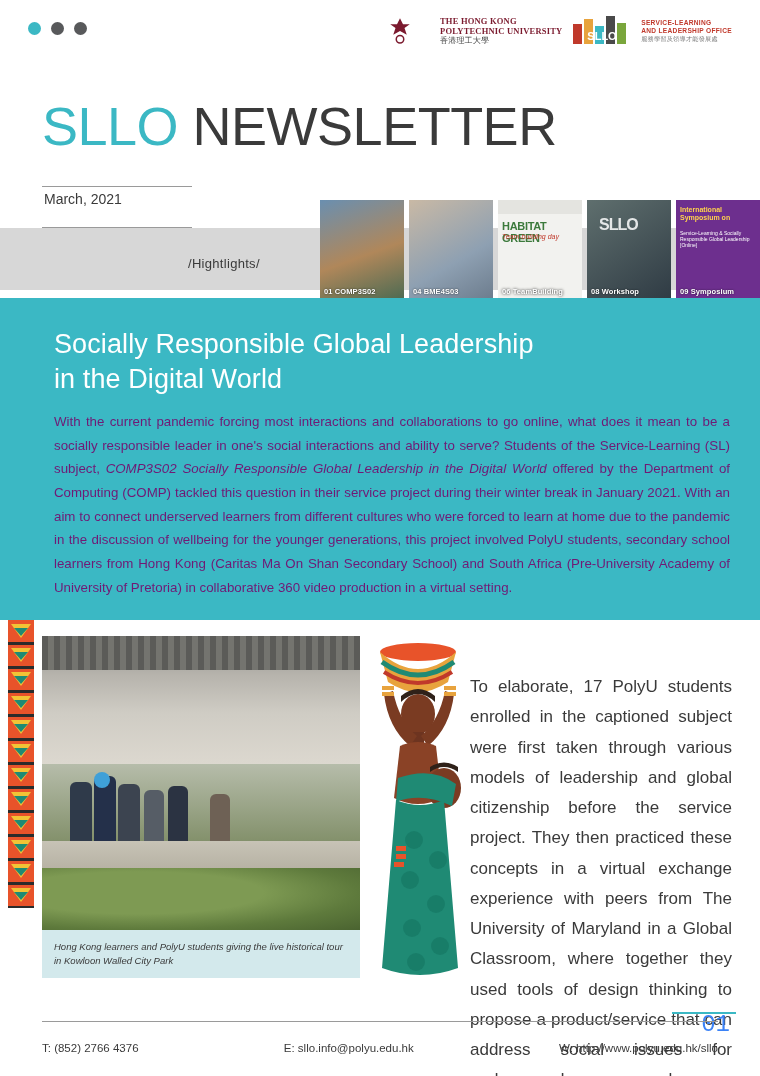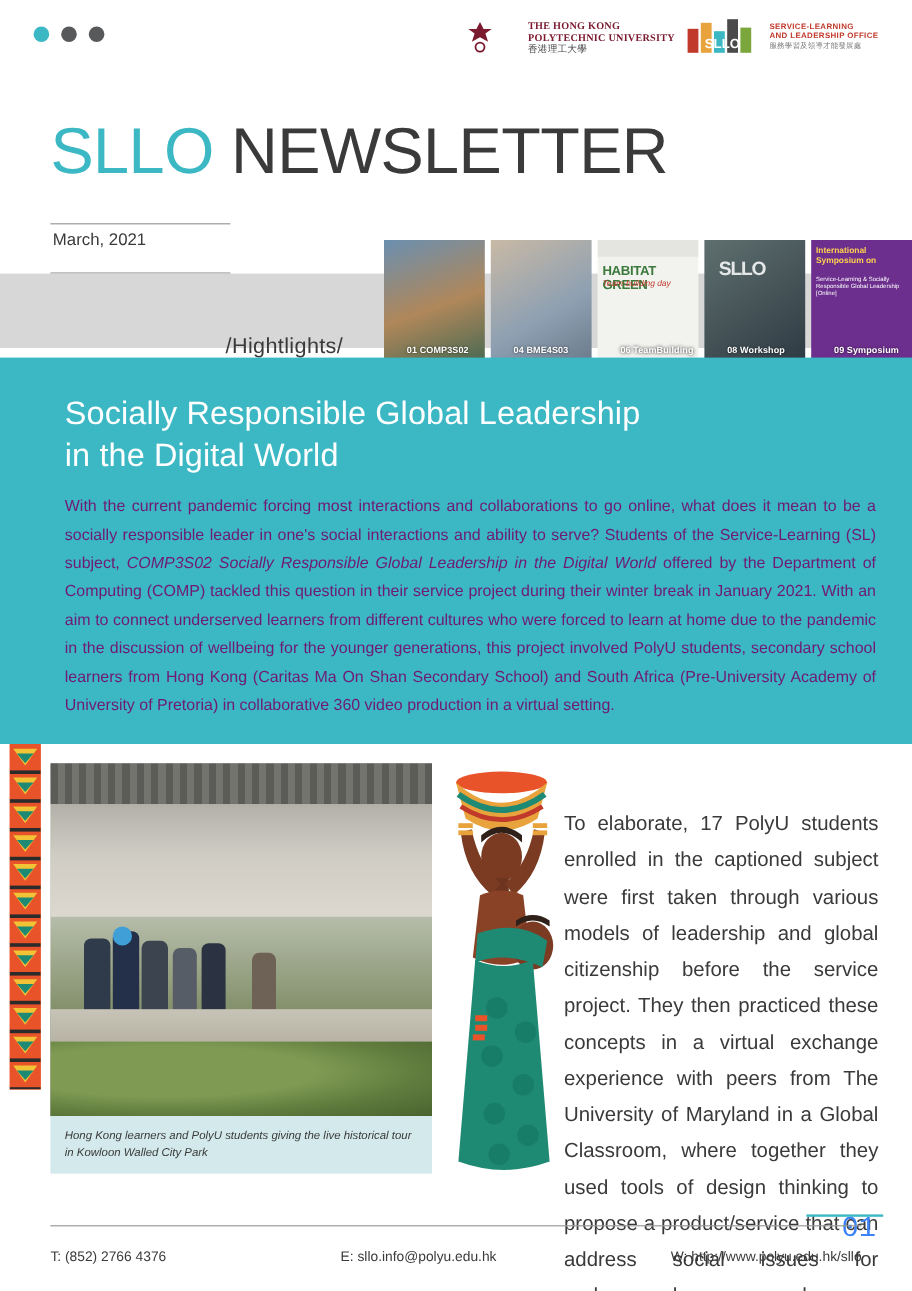--- a/index.html
+++ b/index.html
@@ -72,33 +72,33 @@
     font-size: 14px; color: #3a3a3a;
   }
 
   
   .hl-band {
     position: absolute; top: 228px; left: 0; width: 760px; height: 62px;
     background: #d7d7d7;
   }
   .hl-label {
     position: absolute; top: 256px; left: 188px;
-    font-size: 18px; color: #3a3a3a; letter-spacing: .3px; margin-top: 22px;
+    font-size: 13px; color: #3a3a3a; letter-spacing: .3px;
   }
   .thumbs {
     position: absolute; top: 200px; left: 320px;
     display: flex; gap: 5px;
   }
   .thumb {
     position: relative; width: 84px; height: 100px; overflow: hidden;
   }
   .thumb .cap {
     position: absolute; left: 0; bottom: 4px; width: 100%;
     font-size: 7.5px; color: #ffffff; font-weight: bold;
-    padding-left: 19px; letter-spacing: .1px;
+    padding-left: 4px; letter-spacing: .1px;
     text-shadow: 0 0 2px rgba(0,0,0,.7);
   }
   .t1 { background: linear-gradient(160deg,#6a8fb0,#b0875a 55%,#4c6a52); }
   .t2 { background: linear-gradient(150deg,#c9b9a5,#8ea0b2 60%,#6c7c8d); }
   .t3 { background: #f2f2ef; }
   .t3 .g1 { position:absolute; top:20px; left:4px; font-size:11px; font-weight:bold; color:#3c7a3c; letter-spacing:-.3px;}
   .t3 .g2 { position:absolute; top:33px; left:4px; font-size:7px; font-style:italic; color:#c0392b;}
   .t3 .bar { position:absolute; top:0; left:0; width:100%; height:14px; background:#e4e4e0;}
   .t4 { background: linear-gradient(145deg,#5f6f6e,#2f3b44); }
   .t4 .sl { position:absolute; top:16px; left:12px; font-size:16px; color:#ffffff; font-weight:bold; opacity:.85; letter-spacing:-1px;}

